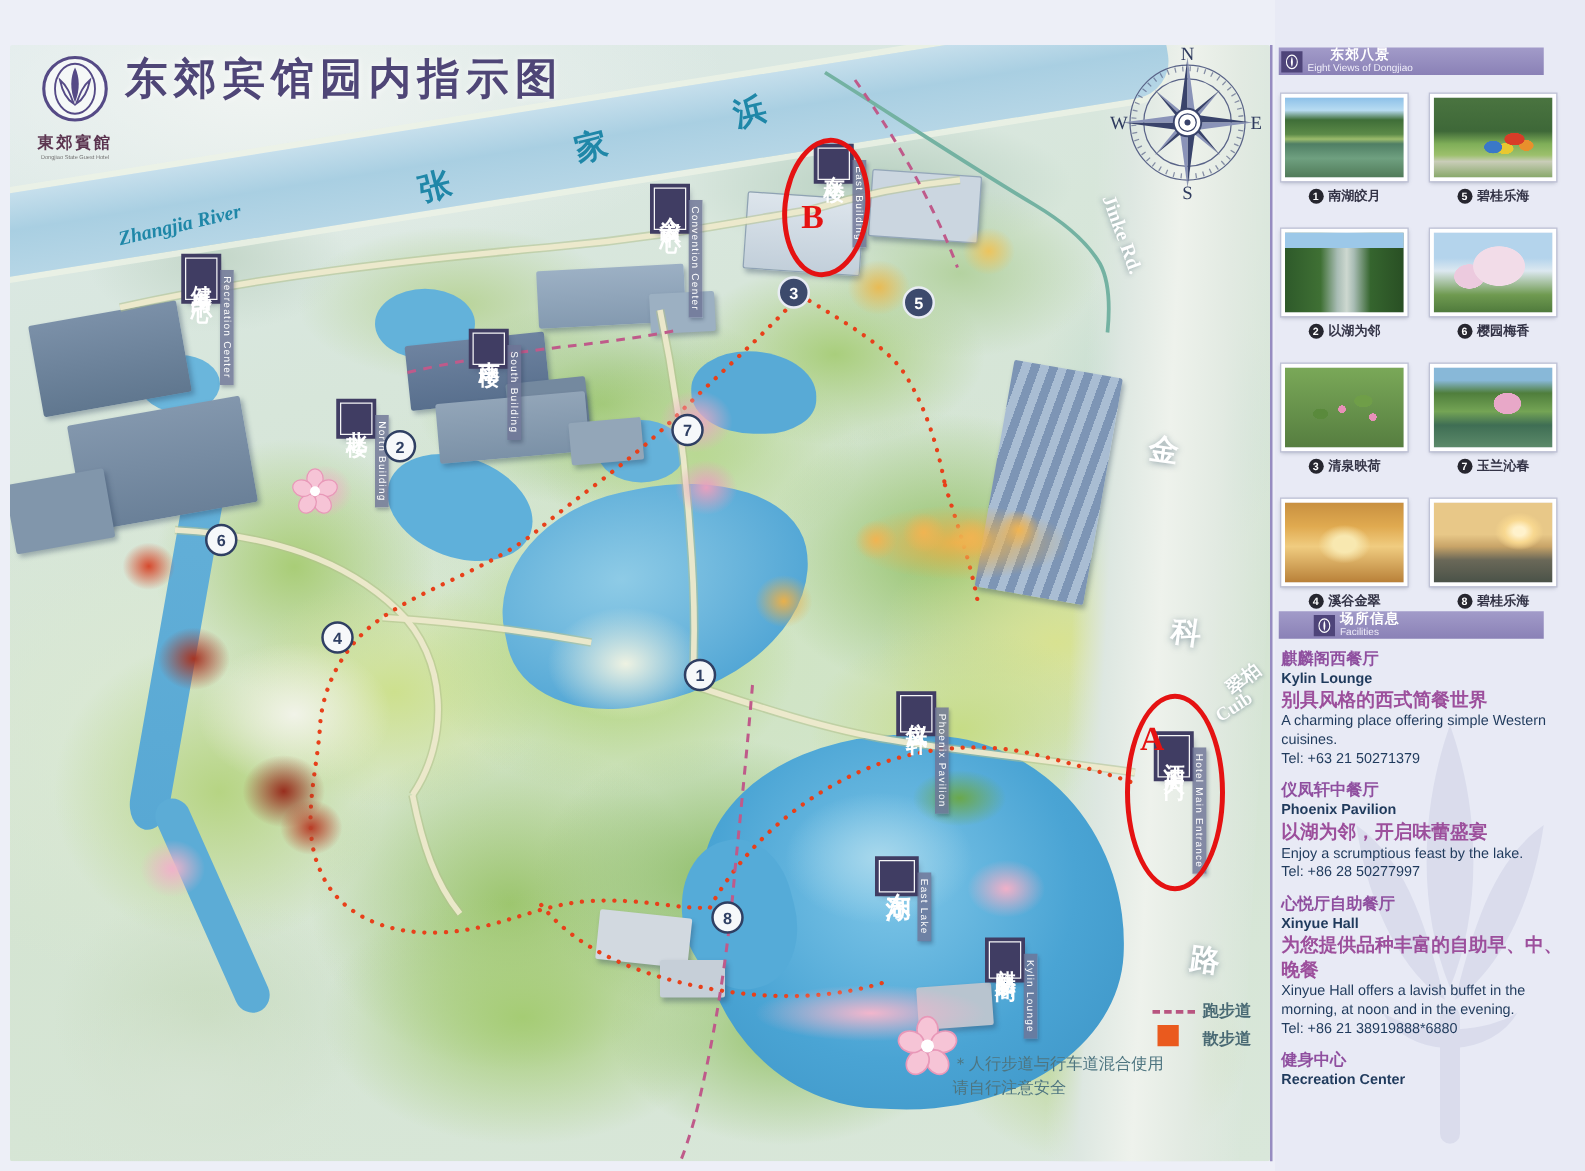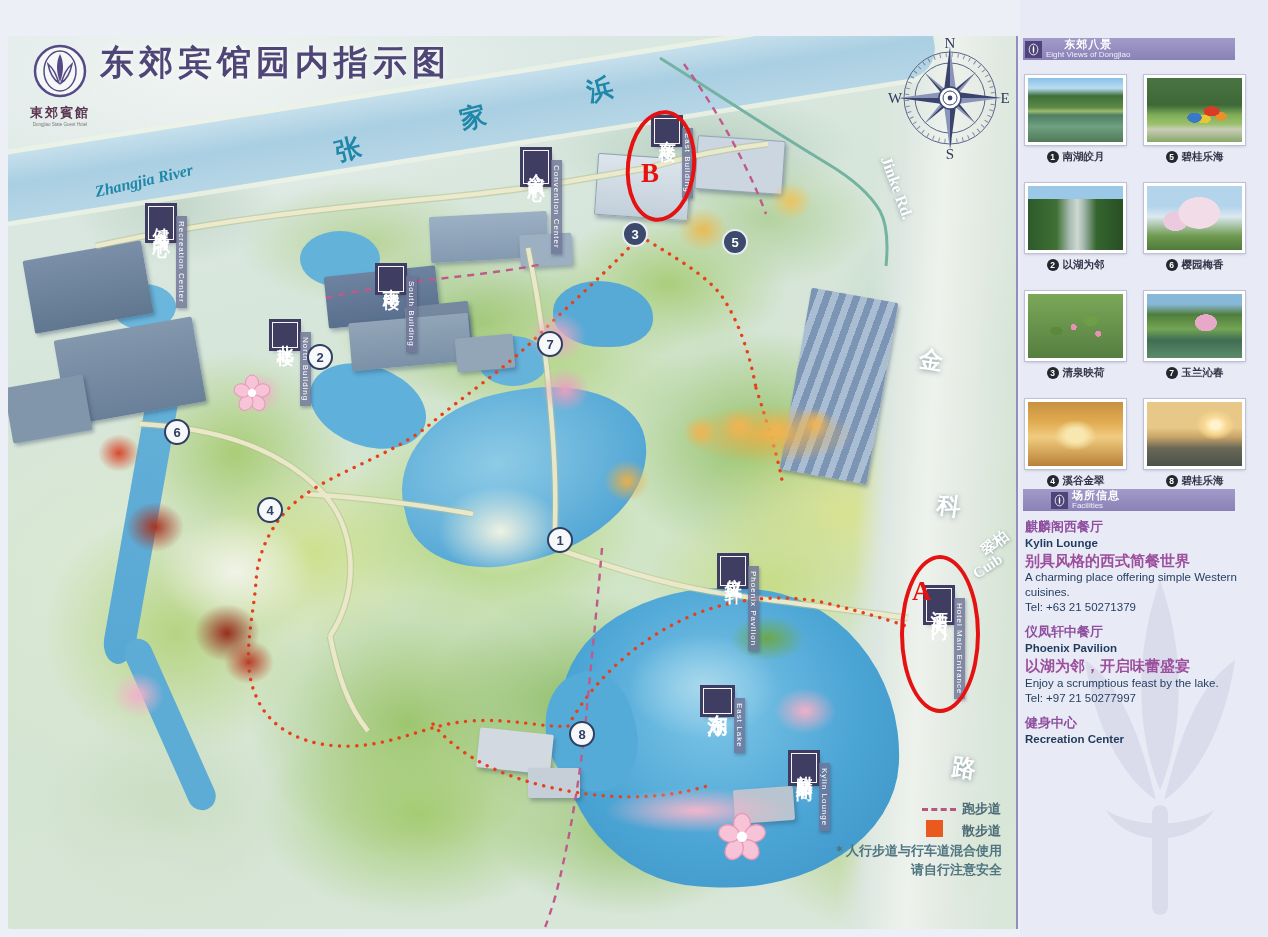--- a/index.html
+++ b/index.html
@@ -37,22 +37,22 @@
        letter-spacing:1px;padding:5px 1px;margin-top:10px;box-shadow:1px 2px 3px rgba(30,40,70,.3);}
   .marker{position:absolute;width:22px;height:22px;border-radius:50%;background:#f6f8fa;border:2px solid #2f3f63;
           color:#2f3f63;font-weight:bold;font-size:13px;display:flex;align-items:center;justify-content:center;z-index:45;}
   .marker.dark{background:#3c4a6c;color:#fff;border-color:#e8ecf4;}
   .circ{position:absolute;border:4px solid #e51212;border-radius:50%;z-index:50;}
   .circL{position:absolute;color:#e51212;font-weight:bold;font-size:27px;z-index:51;
          font-family:"Liberation Serif","DejaVu Serif",serif;}
   .legend-dash{position:absolute;width:34px;border-top:3px dashed #b85580;z-index:55;}
   .legend-sq{position:absolute;width:17px;height:17px;background:#ea5a1e;z-index:55;}
   .legend-lb{position:absolute;color:#4a6a74;font-size:13px;font-weight:bold;z-index:55;}
-  .notes{position:absolute;right:14px;top:806px;width:240px;text-align:right;color:#4e7580;
-         font-size:13px;line-height:1.45;font-weight:bold;z-index:55;}
+  .notes{position:absolute;right:14px;top:806px;width:240px;color:#4e7580;
+         font-size:13px;line-height:1.45;font-weight:normal;z-index:55;}
   
   .title{position:absolute;left:92px;top:4px;font-size:34px;font-weight:bold;color:#4f4677;letter-spacing:5px;
          z-index:60;font-family:"Liberation Serif","DejaVu Serif",serif;text-shadow:0 0 6px rgba(255,255,255,.8);}
   .logo{position:absolute;left:20px;top:8px;width:64px;text-align:center;z-index:60;}
   .logo-name{font-size:13px;font-weight:bold;color:#5c3550;letter-spacing:2px;margin-top:2px;}
   .logo-sub{font-size:4.5px;color:#777;}
   
   .sidebar{position:absolute;left:1020px;top:0;width:248px;height:937px;background:#e8eaf5;z-index:5;}
   .divider{position:absolute;left:1016px;top:36px;width:2px;height:893px;background:#968cc0;z-index:6;}
   .sec-bar{position:absolute;left:3px;width:212px;height:22px;background:linear-gradient(180deg,#a29bc9,#8a81b6);
@@ -470,21 +470,28 @@
         <div class="f-en">Kylin Lounge</div>
         <div class="f-dzh">别具风格的西式简餐世界</div>
         <div class="f-den">A charming place offering simple Western cuisines.</div>
         <div class="f-tel">Tel: +63 21 50271379</div>
       </div>
       <div class="fac">
         <div class="f-zh">仪凤轩中餐厅</div>
         <div class="f-en">Phoenix Pavilion</div>
         <div class="f-dzh">以湖为邻，开启味蕾盛宴</div>
         <div class="f-den">Enjoy a scrumptious feast by the lake.</div>
-        <div class="f-tel">Tel: +97 21 50277997</div>
+        <div class="f-tel">Tel: +86 28 50277997</div>
+      </div>
+      <div class="fac">
+        <div class="f-zh">心悦厅自助餐厅</div>
+        <div class="f-en">Xinyue Hall</div>
+        <div class="f-dzh">为您提供品种丰富的自助早、中、晚餐</div>
+        <div class="f-den">Xinyue Hall offers a lavish buffet in the morning, at noon and in the evening.</div>
+        <div class="f-tel">Tel: +86 21 38919888*6880</div>
       </div>
       <div class="fac">
         <div class="f-zh">健身中心</div>
         <div class="f-en">Recreation Center</div>
 
       </div>
     </div>
   </div>
 </div>
 

